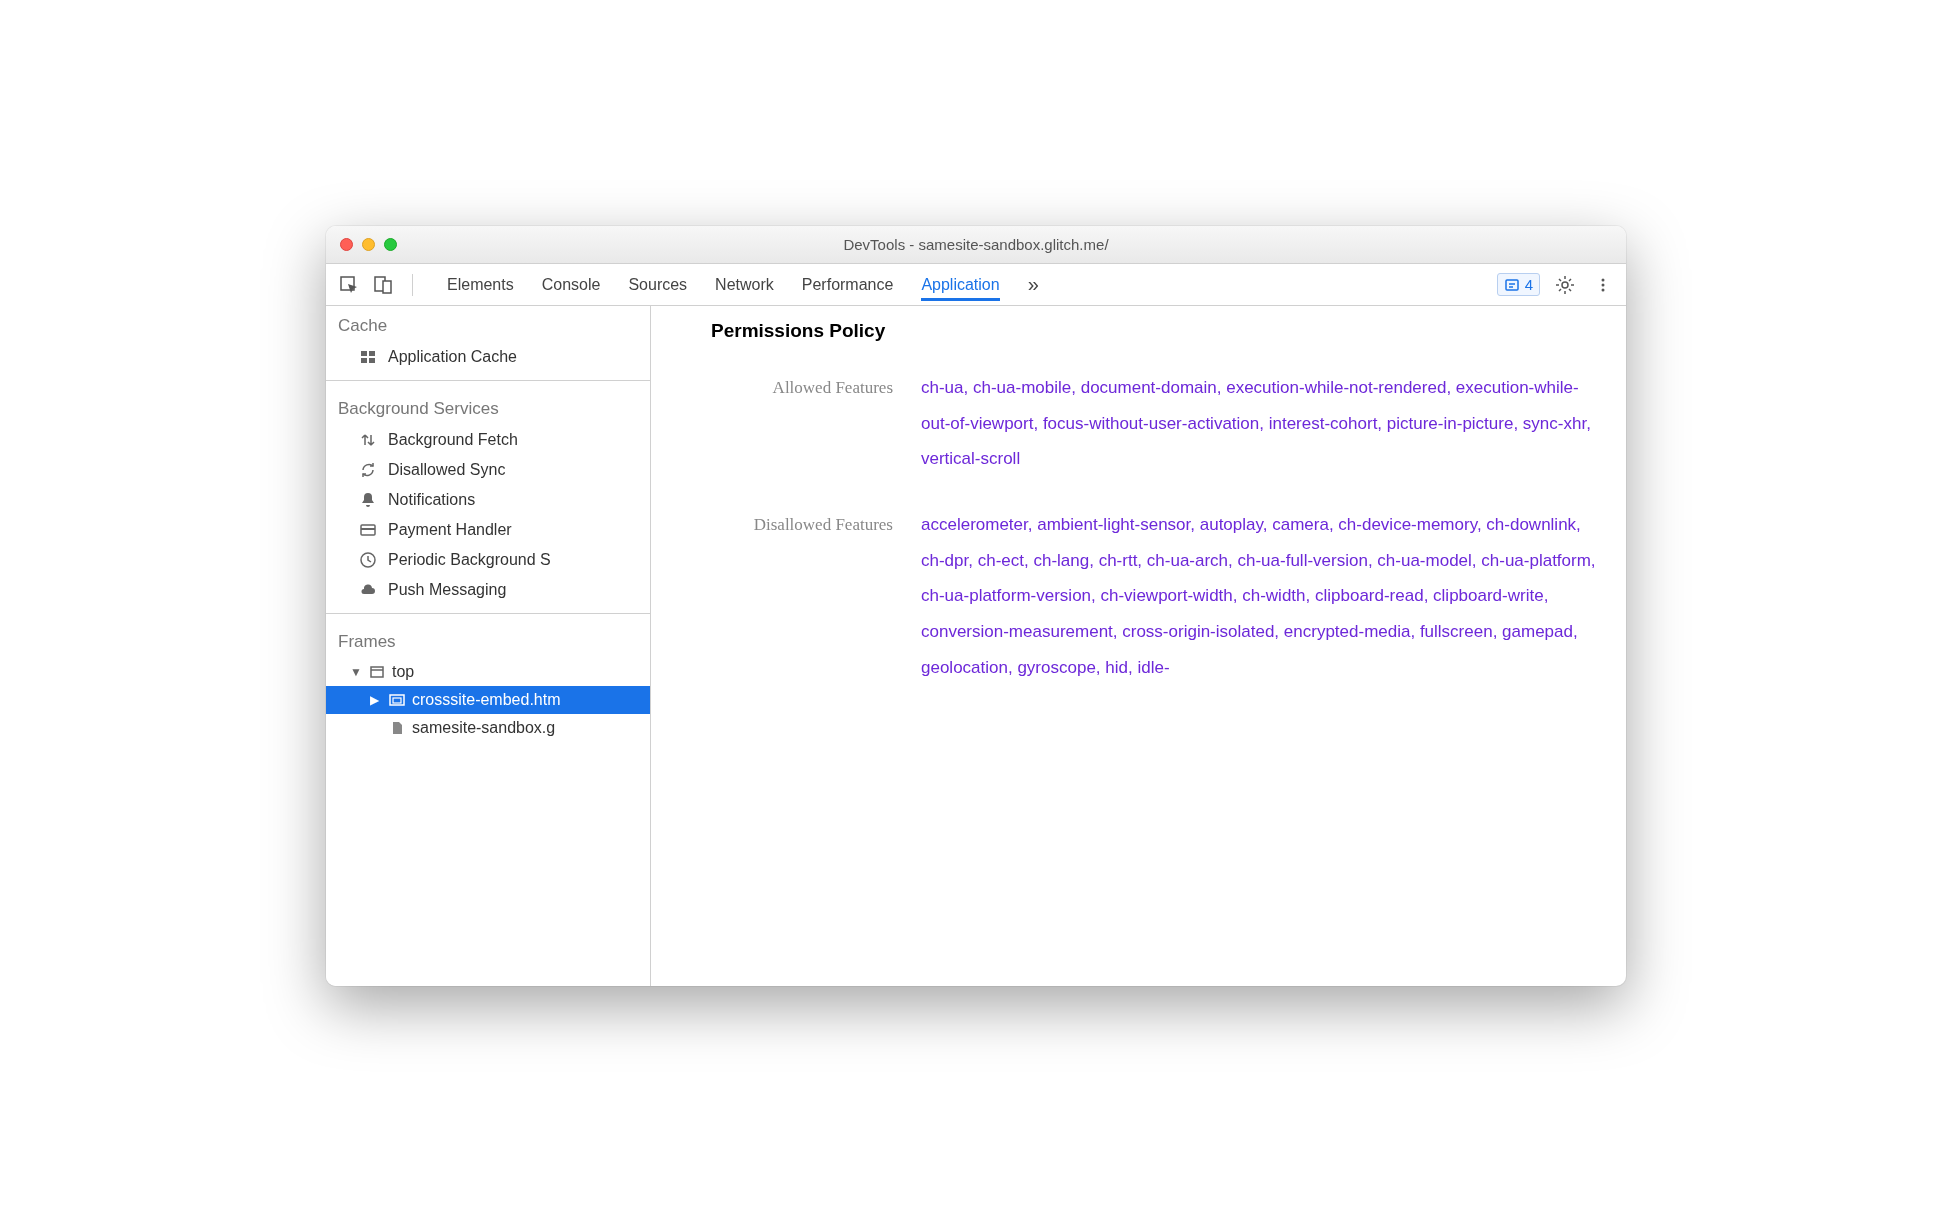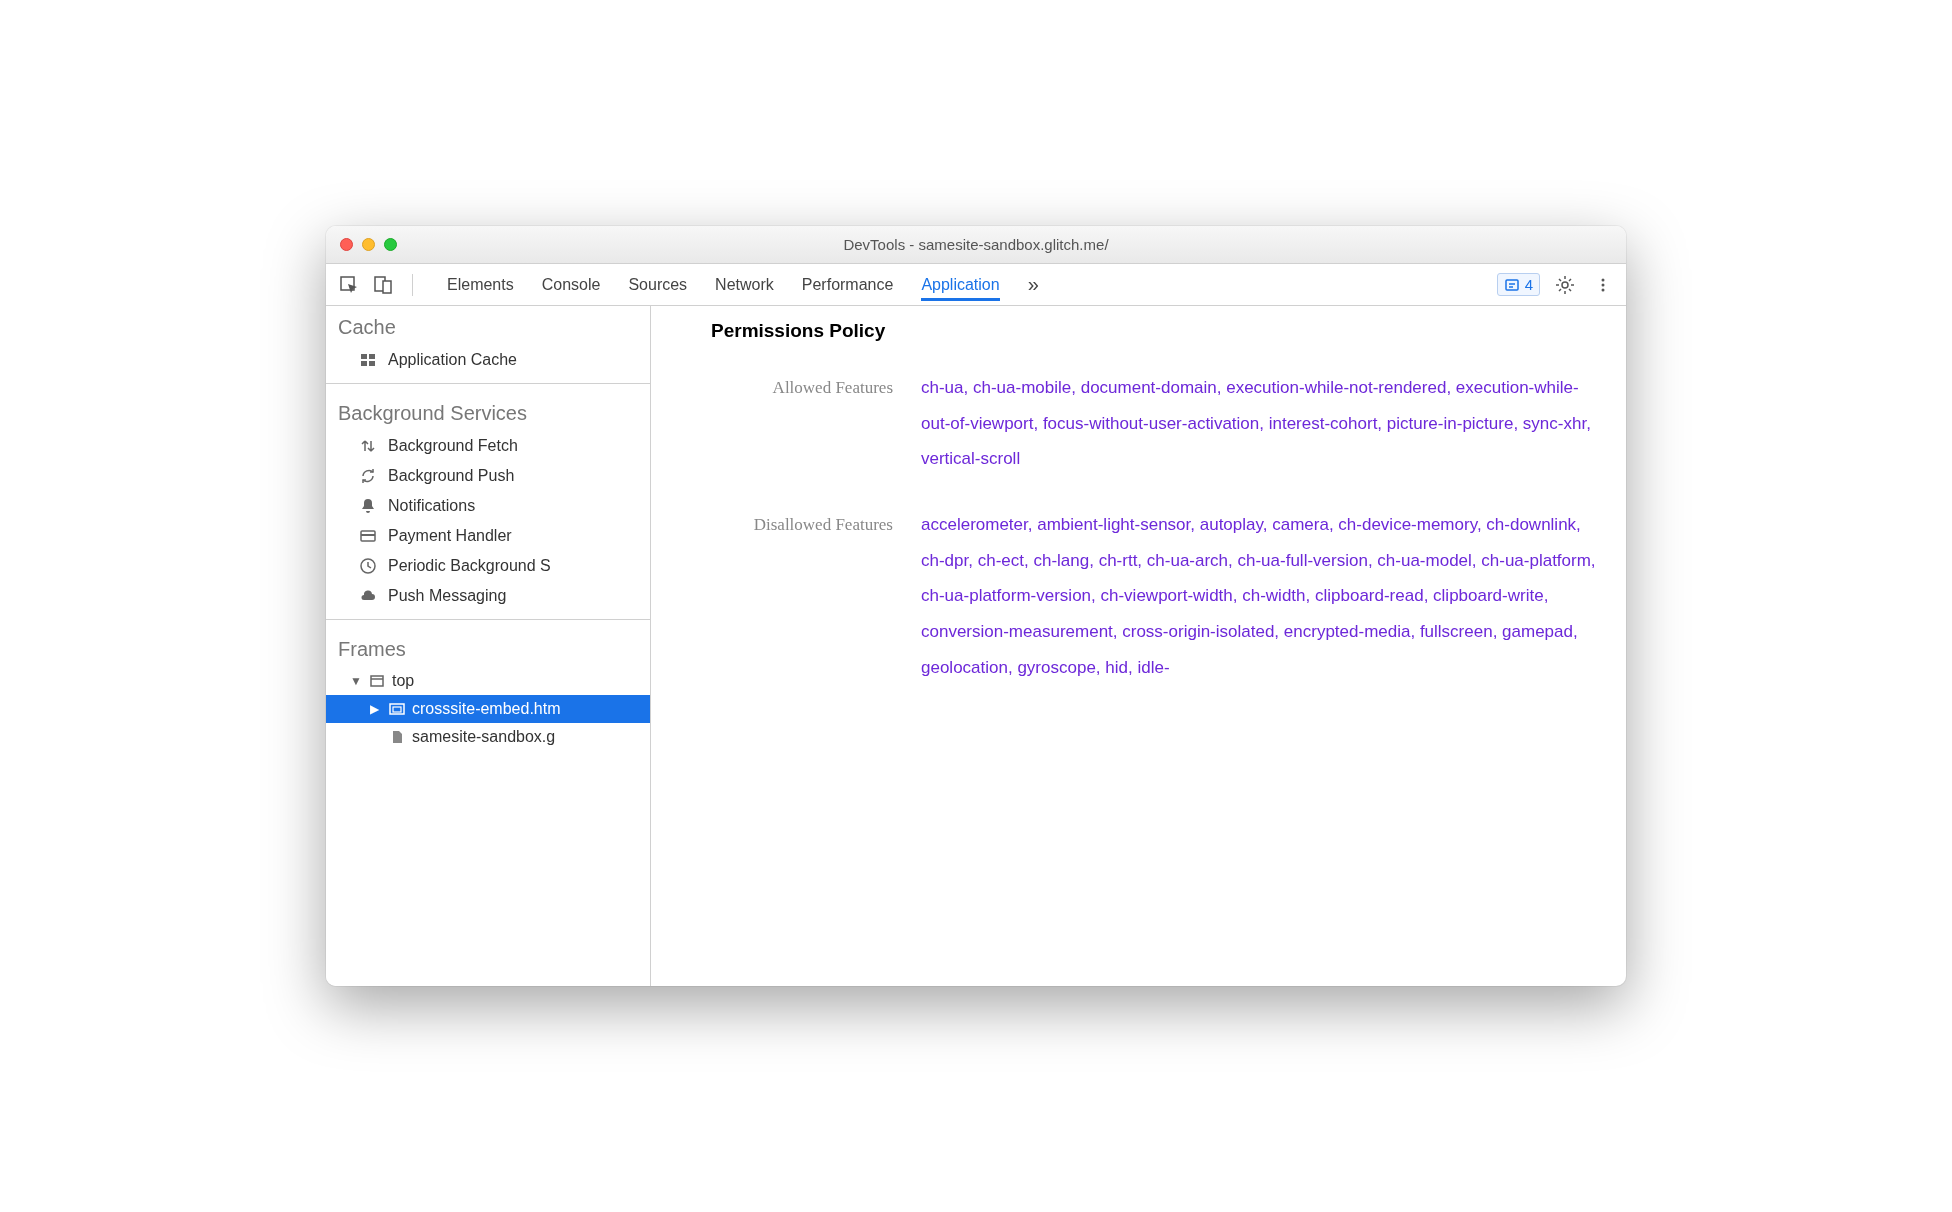--- a/index.html
+++ b/index.html
@@ -48,21 +48,21 @@
 .tabbar .iconbtn { width:26px; height:26px; display:flex; align-items:center; justify-content:center; color:#555; }
 .tabbar .sep { width:1px; height:22px; background:#d0d0d0; margin:0 8px; }
 .tabs { display:flex; gap:28px; margin-left:18px; flex:1; align-items:center; height:100%; }
 .tab { height:100%; display:flex; align-items:center; color:#444; cursor:pointer; }
 .tab.active { color:#1a73e8; border-bottom:3px solid #1a73e8; padding-top:3px; }
 .right-controls { display:flex; align-items:center; gap:12px; }
 .issues-badge { display:flex; align-items:center; gap:5px; border:1px solid #b8cff0; background:#f0f6ff; color:#1a73e8; border-radius:3px; padding:2px 6px; font-size:15px; }
 .issues-badge svg { fill:#1a73e8; }
 .main { flex:1; display:flex; overflow:hidden; }
 .sidebar { width:325px; border-right:1px solid #d0d0d0; overflow-y:auto; background:#fff; font-size:16px; color:#333; position:relative; }
-.section-title { color:#777; font-size:20px; padding:10px 12px 6px; }
+.section-title { color:#777; font-size:17px; padding:10px 12px 6px; }
 .sidebar-item { display:flex; align-items:center; gap:10px; padding:5px 12px 5px 32px; cursor:pointer; color:#333; }
 .sidebar-item .icon { width:20px; height:20px; display:flex; align-items:center; justify-content:center; color:#666; flex-shrink:0; }
 .section-divider { height:1px; background:#d0d0d0; margin:8px 0; }
 .tree-item { display:flex; align-items:center; gap:6px; padding:5px 12px; cursor:pointer; }
 .tree-item.depth1 { padding-left:24px; }
 .tree-item.depth2 { padding-left:44px; }
 .tree-item.selected { background:#1a73e8; color:#fff; }
 .tree-item.selected .icon svg { fill:#fff; stroke:#fff; }
 .tree-item .disclosure { width:12px; color:#666; font-size:12px; }
 .tree-item .icon { width:18px; height:18px; display:flex; align-items:center; justify-content:center; }
@@ -162,21 +162,21 @@
           </span>
         <span>Background Fetch</span>
       </div>
       <div class="sidebar-item">
         <span class="icon">
             <svg width="18" height="18" viewBox="0 0 18 18">
               <path d="M14 5a6 6 0 00-10 4M4 13a6 6 0 0010-4" fill="none" stroke="#666" stroke-width="1.5"></path>
               <path d="M14 2v3h-3M4 16v-3h3" fill="none" stroke="#666" stroke-width="1.5"></path>
             </svg>
           </span>
-        <span>Background Push</span>
+        <span>Disallowed Sync</span>
       </div>
       <div class="sidebar-item">
         <span class="icon">
             <svg width="18" height="18" viewBox="0 0 18 18">
               <path d="M9 2a4 4 0 00-4 4v3l-2 3h12l-2-3V6a4 4 0 00-4-4zM7 14a2 2 0 004 0" fill="#666"></path>
             </svg>
           </span>
         <span>Notifications</span>
       </div>
       <div class="sidebar-item">

